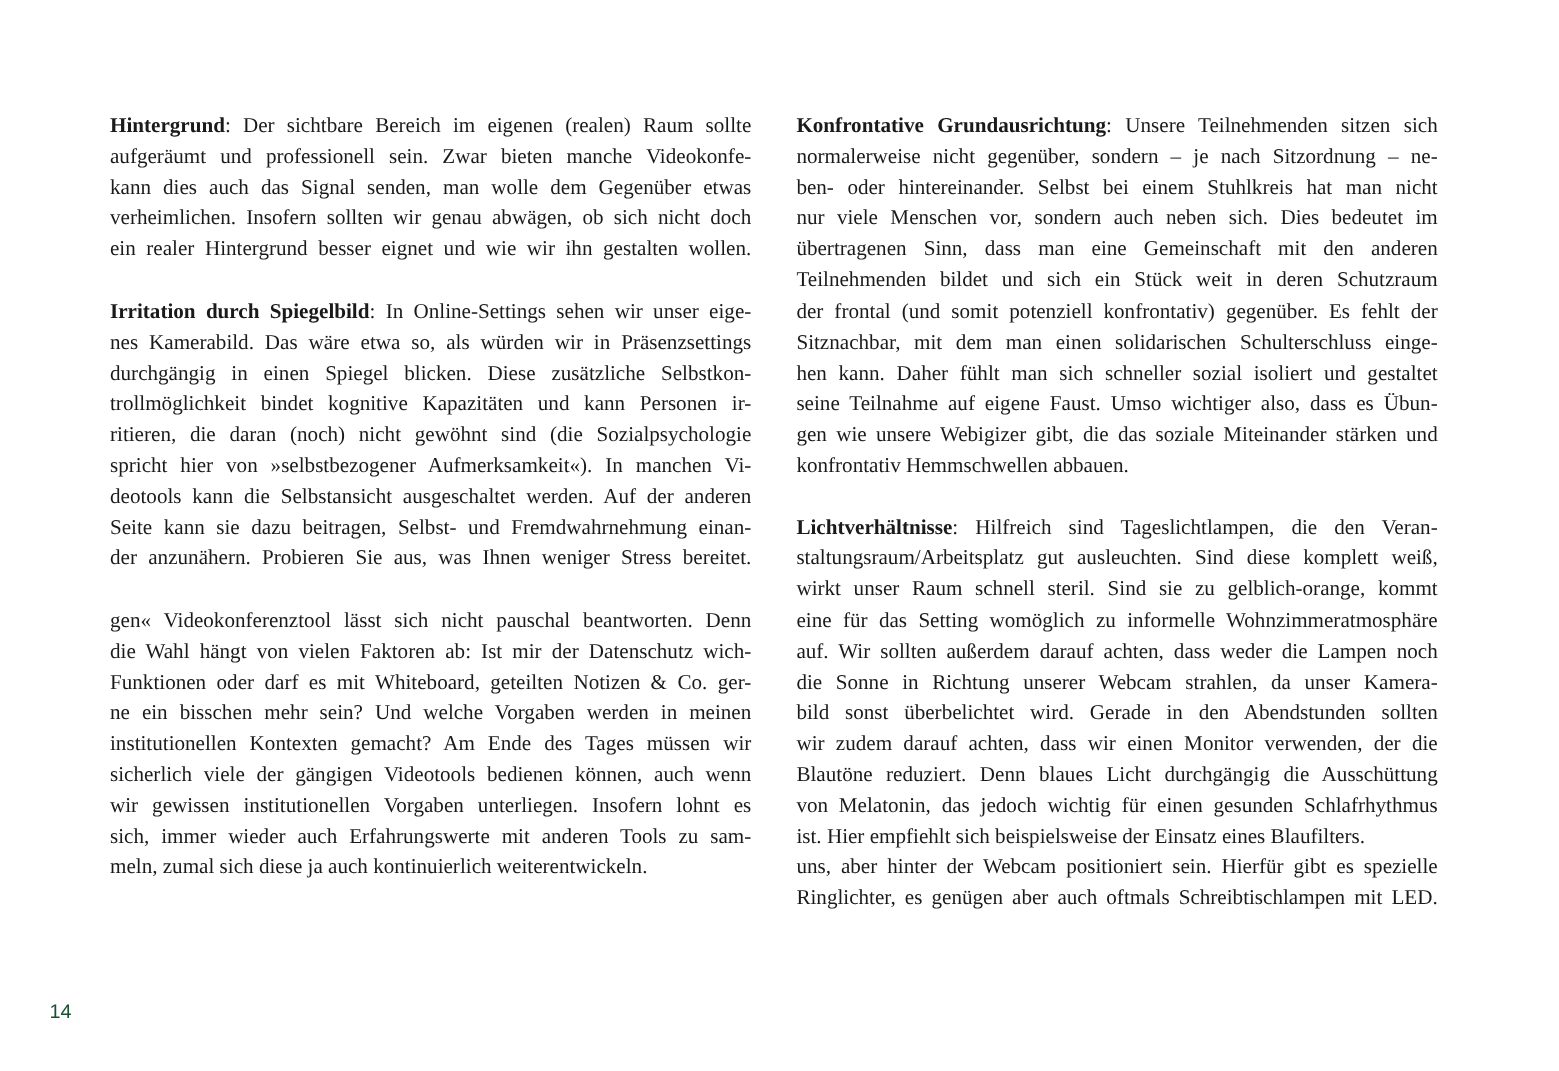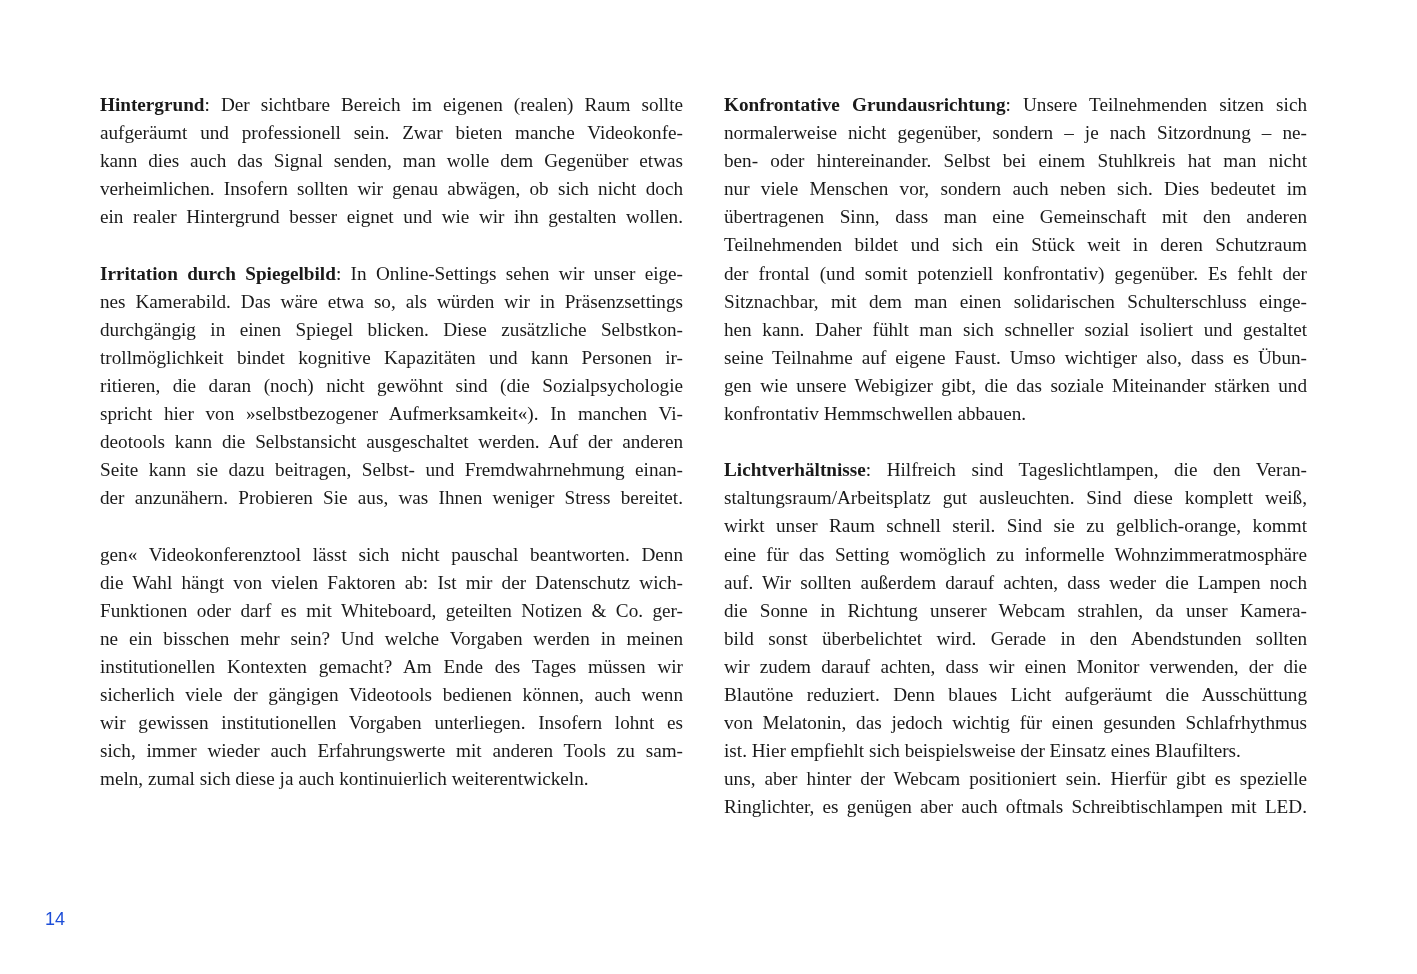--- a/index.html
+++ b/index.html
@@ -9,21 +9,21 @@
     }
     body {
       width: 1417px;
       height: 974px;
       position: relative;
       overflow: hidden;
       color: #1a1a1a;
     }
     .column {
       position: absolute;
-      top: 91px;
+      top: 101px;
       width: 583px;
       font-family: "Liberation Serif", "DejaVu Serif", serif;
       font-size: 19.2px;
       line-height: 28.1px;
     }
     .col-left { left: 100px; }
     .col-right { left: 724px; }
     .para {
       margin: 0 0 28.1px 0;
     }
@@ -44,21 +44,21 @@
     }
     .heading {
       font-weight: bold;
     }
     .page-number {
       position: absolute;
       left: 45px;
       top: 909px;
       font-family: "Liberation Sans", "DejaVu Sans", sans-serif;
       font-size: 18px;
-      color: #1d4ed8;
+      color: #14532d;
     }
   </style>
 </head>
 <body>
 
 <div class="column col-left">
 
   <p class="para">
     <span class="line"><span class="heading">Hintergrund</span><span>: Der sichtbare Bereich im eigenen (realen) Raum sollte</span></span>
     <span class="line">aufgeräumt und professionell sein. Zwar bieten manche Videokonfe-</span>
@@ -111,21 +111,21 @@
 
   <p class="para">
     <span class="line"><span class="heading">Lichtverhältnisse</span><span>: Hilfreich sind Tageslichtlampen, die den Veran-</span></span>
     <span class="line">staltungsraum/Arbeitsplatz gut ausleuchten. Sind diese komplett weiß,</span>
     <span class="line">wirkt unser Raum schnell steril. Sind sie zu gelblich-orange, kommt</span>
     <span class="line">eine für das Setting womöglich zu informelle Wohnzimmeratmosphäre</span>
     <span class="line">auf. Wir sollten außerdem darauf achten, dass weder die Lampen noch</span>
     <span class="line">die Sonne in Richtung unserer Webcam strahlen, da unser Kamera-</span>
     <span class="line">bild sonst überbelichtet wird. Gerade in den Abendstunden sollten</span>
     <span class="line">wir zudem darauf achten, dass wir einen Monitor verwenden, der die</span>
-    <span class="line">Blautöne reduziert. Denn blaues Licht aufgeräumt die Ausschüttung</span>
+    <span class="line">Blautöne reduziert. Denn blaues Licht durchgängig die Ausschüttung</span>
     <span class="line">von Melatonin, das jedoch wichtig für einen gesunden Schlafrhythmus</span>
     <span class="line last">ist. Hier empfiehlt sich beispielsweise der Einsatz eines Blaufilters.</span>
   </p>
 
   <p class="para cont">
     <span class="line">uns, aber hinter der Webcam positioniert sein. Hierfür gibt es spezielle</span>
     <span class="line">Ringlichter, es genügen aber auch oftmals Schreibtischlampen mit LED.</span>
   </p>
 </div>
 

